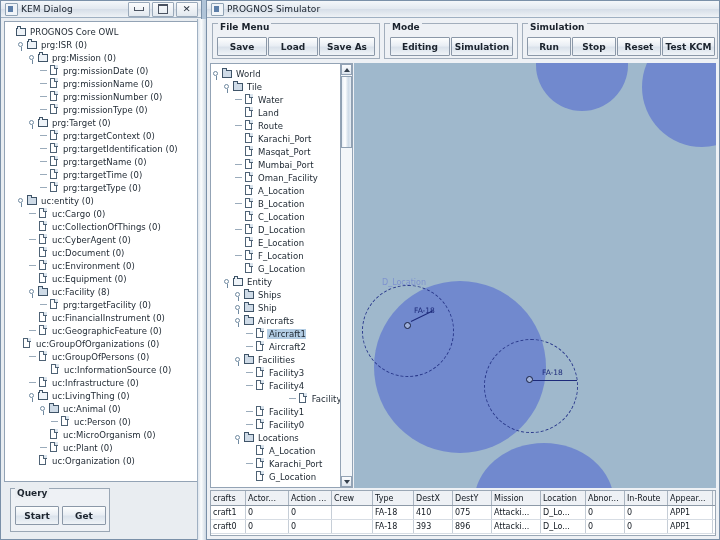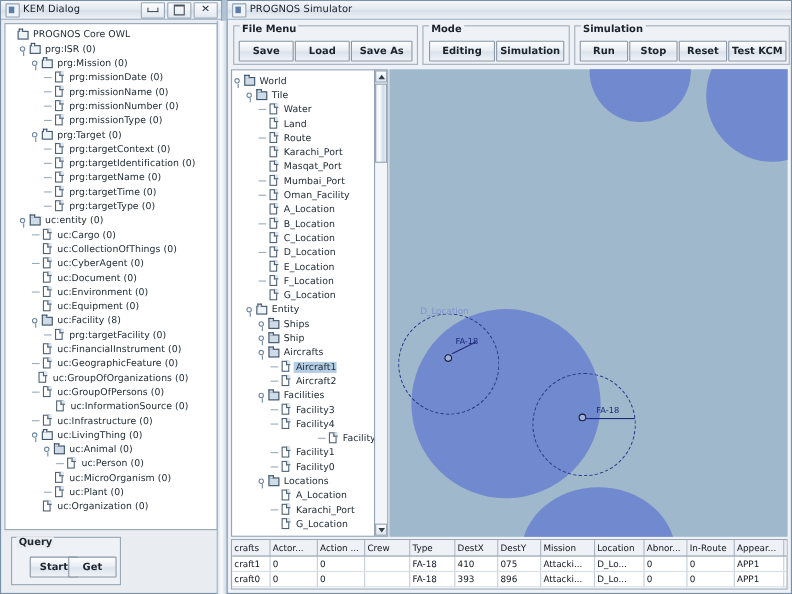--- a/index.html
+++ b/index.html
@@ -56,21 +56,21 @@
     border:1px solid #9aa7b5;background:#eef1f5;box-sizing:border-box;
   }
   .query-legend{position:absolute;left:4px;top:-1px;font-size:9px;font-weight:bold;color:#1e2630;background:#e9edf1;padding:0 2px;}
   .qbtn{
     position:absolute;top:17px;height:19px;width:44px;
     border:1px solid #8b98a8;border-radius:1px;box-sizing:border-box;
     background:linear-gradient(to bottom,#fdfefe 0%,#e9eef4 45%,#dbe3ec 55%,#eff3f7 100%);
     font-size:9px;font-weight:bold;color:#1c242e;
     display:flex;align-items:center;justify-content:center;
   }
-  .qbtn.start{left:16px;}
+  .qbtn.start{left:4px;}
   .qbtn.get{left:51px;}
 
   
   .tree{padding:3px 0 0 0;position:relative;}
   .node{
     height:13px;display:flex;align-items:center;white-space:nowrap;
     position:relative;font-size:8.5px;color:#1c2630;
   }
   .node .lbl{padding-left:2px;letter-spacing:0.05px;}
   .node.sel .lbl{background:#b3cde4;}
@@ -367,21 +367,21 @@
               <span style="width: 9px; flex: 0 0 auto;"></span>
               <span class="ico page"></span>
               <span class="lbl">uc:FinancialInstrument (0)</span>
             </div>
             <div class="node" style="padding-left: 24px;">
               <span class="dash"></span>
               <span style="width: 1px; flex: 0 0 auto;"></span>
               <span class="ico page"></span>
               <span class="lbl">uc:GeographicFeature (0)</span>
             </div>
-            <div class="node" style="padding-left: 20px;">
+            <div class="node" style="padding-left: 8px;">
               <span style="width: 9px; flex: 0 0 auto;"></span>
               <span class="ico page"></span>
               <span class="lbl">uc:GroupOfOrganizations (0)</span>
             </div>
             <div class="node" style="padding-left: 24px;">
               <span class="dash"></span>
               <span style="width: 1px; flex: 0 0 auto;"></span>
               <span class="ico page"></span>
               <span class="lbl">uc:GroupOfPersons (0)</span>
             </div>

